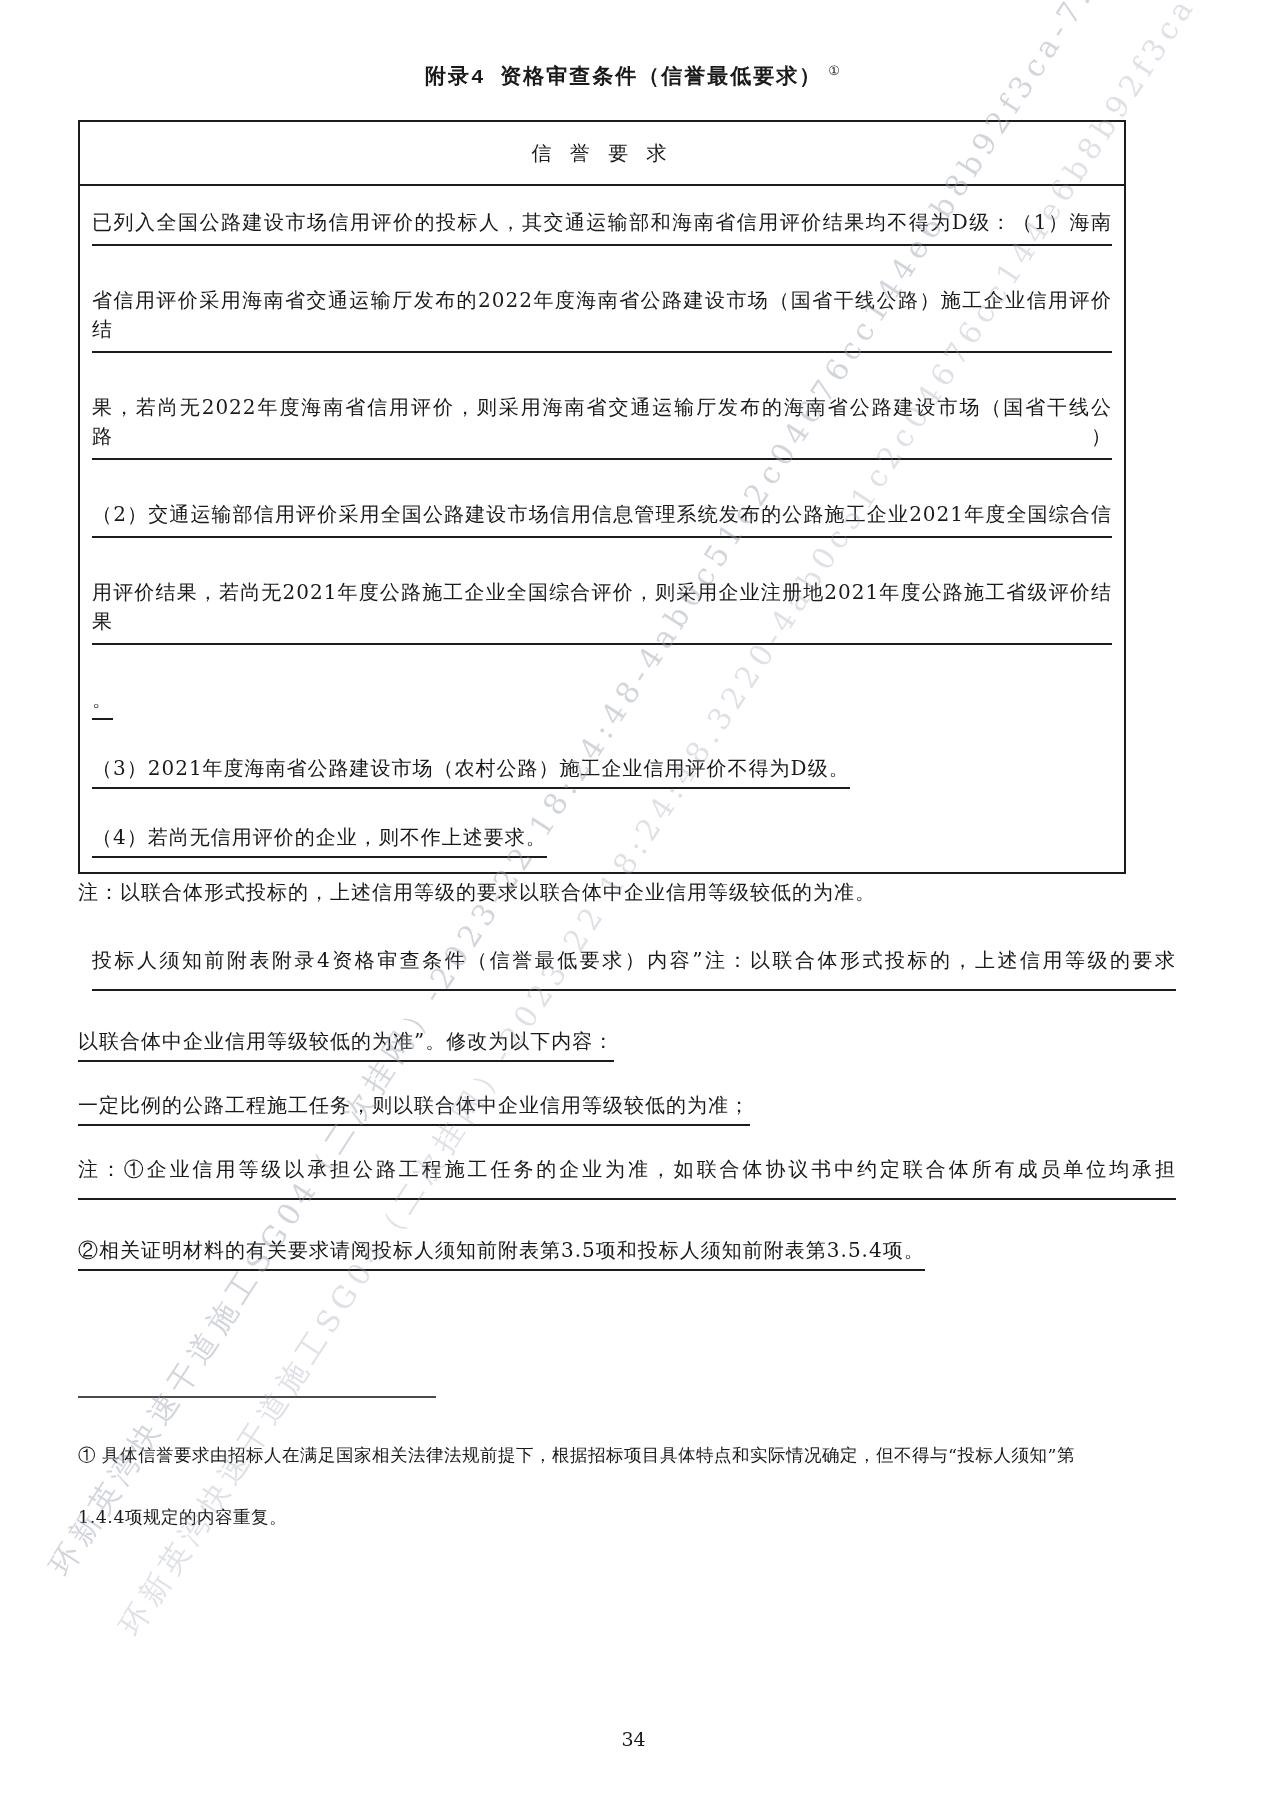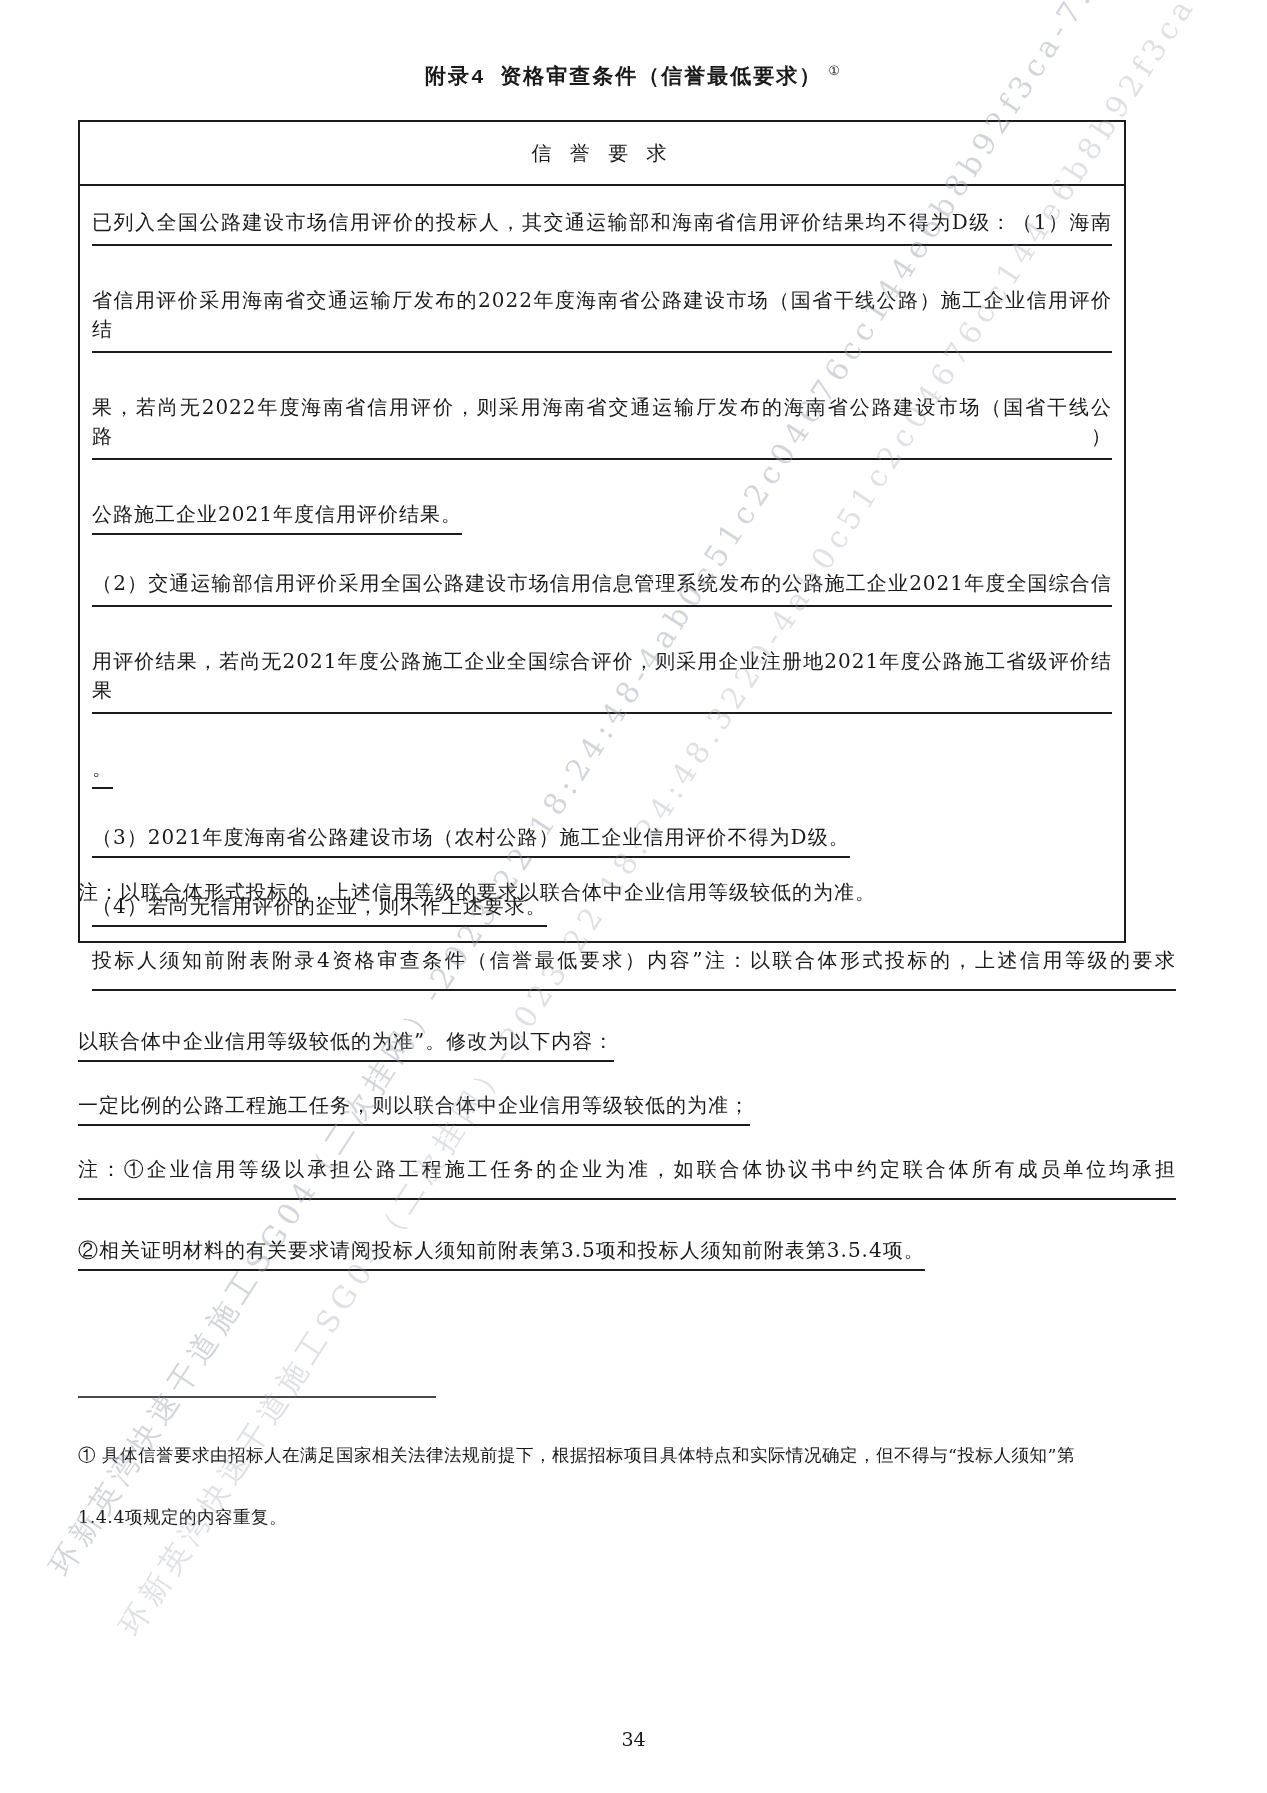--- a/index.html
+++ b/index.html
@@ -118,21 +118,20 @@
       <div class="tbody">
         <div class="trow full">
             <span>已列入全国公路建设市场信用评价的投标人，其交通运输部和海南省信用评价结果均不得为D级：（1）海南</span>
           </div>
         <div class="trow full">
             <span>省信用评价采用海南省交通运输厅发布的2022年度海南省公路建设市场（国省干线公路）施工企业信用评价结</span>
           </div>
         <div class="trow full">
             <span>果，若尚无2022年度海南省信用评价，则采用海南省交通运输厅发布的海南省公路建设市场（国省干线公路）</span>
           </div>
-        <div class="trow part"><span>公路施工企业2021年度信用评价结果。</span></div>
         <div class="trow full">
             <span>（2）交通运输部信用评价采用全国公路建设市场信用信息管理系统发布的公路施工企业2021年度全国综合信</span>
           </div>
         <div class="trow full">
             <span>用评价结果，若尚无2021年度公路施工企业全国综合评价，则采用企业注册地2021年度公路施工省级评价结果</span>
           </div>
         <div class="trow part"><span>。</span></div>
         <div class="trow part"><span>（3）2021年度海南省公路建设市场（农村公路）施工企业信用评价不得为D级。</span></div>
         <div class="trow part"><span>（4）若尚无信用评价的企业，则不作上述要求。</span></div>
       </div>

